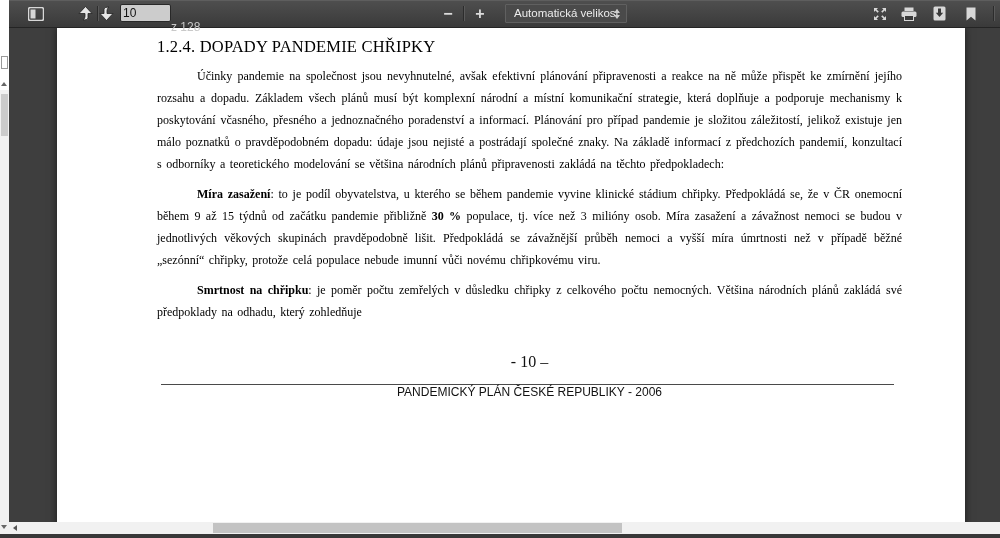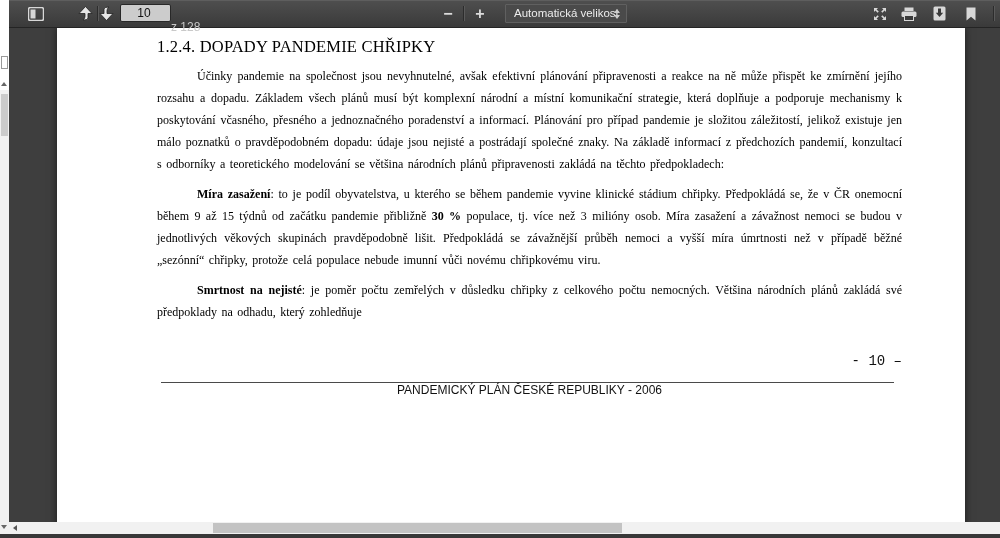--- a/index.html
+++ b/index.html
@@ -19,21 +19,21 @@
   
   #toolbar{position:absolute;left:9px;right:0;top:0;height:27px;
     background:linear-gradient(#4f4f4f,#3a3a3a);border-bottom:1px solid #242424;
     box-shadow:inset 0 1px 0 #5e5e5e;z-index:5;}
   .tb-btn{position:absolute;top:3px;width:26px;height:21px;display:flex;align-items:center;
     justify-content:center;border-radius:2px;cursor:default;}
   .tb-sep{position:absolute;top:6px;width:1px;height:15px;background:#2c2c2c;box-shadow:1px 0 0 #5a5a5a;}
   .glyph{color:#dcdcdc;font-size:16px;font-weight:bold;line-height:1;}
   #page-input{position:absolute;left:111px;top:4px;width:42px;height:16px;
     background:#cccccc;border:1px solid #282828;border-radius:2px;
-    text-align:center;padding:0 5px 0 2px;font-size:12px;color:#111;font-family:"Liberation Sans",sans-serif;}
+    text-align:left;padding:0 5px 0 2px;font-size:12px;color:#111;font-family:"Liberation Sans",sans-serif;}
   #page-count{position:absolute;left:162px;top:0;height:27px;line-height:27px;
     color:#c9c9c9;font-size:12px;margin-top:14px;}
   #zoom-select{position:absolute;left:496px;top:4px;width:122px;height:19px;
     background:#4a4a4a;border:1px solid #606060;border-radius:1px;box-sizing:border-box;
     color:#ececec;font-size:11.5px;line-height:17px;padding-left:8px;}
   .spinner{position:absolute;right:6px;top:4px;}
   .spin-up{width:0;height:0;border-left:3.5px solid transparent;border-right:3.5px solid transparent;
     border-bottom:4px solid #cdcdcd;margin-bottom:2px;}
   .spin-down{width:0;height:0;border-left:3.5px solid transparent;border-right:3.5px solid transparent;
     border-top:4px solid #cdcdcd;}
@@ -42,22 +42,22 @@
   
   #viewer{position:absolute;left:9px;right:0;top:27px;height:495px;background:#3e3e3e;overflow:hidden;z-index:1;}
   #page{position:absolute;left:48px;top:0;width:908px;height:540px;background:#ffffff;
     box-shadow:0 0 8px rgba(0,0,0,0.55);}
   #content{position:absolute;left:78px;top:11px;width:745px;color:#000;
     font-family:"Liberation Serif","DejaVu Serif",serif;margin-left:22px;}
   #doc-heading{font-size:16.5px;font-weight:normal;margin:0;line-height:18px;letter-spacing:0.2px;}
   .para{font-size:12px;line-height:22px;text-align:justify;text-indent:40px;
     margin:8px 0 0 0;word-spacing:1.5px;}
   .para:first-child{margin-top:9px;}
-  #page-num{margin-top:30px;text-align:right;font-family:Liberation Mono, monospace;
-    font-size:14px;color:#111;}
+  #page-num{margin-top:30px;text-align:center;font-family:Liberation Serif, serif;
+    font-size:16px;color:#111;}
   #footer{margin-top:13px;}
   #footer-rule{border:none;border-top:1px solid #4a4a4a;margin:0 8px 1px 4px;}
   .footer-line{text-align:center;font-family:"Liberation Sans",sans-serif;font-size:12px;
     line-height:13.5px;color:#111;}
 
   
   #hscroll{position:absolute;left:9px;right:0;top:522px;height:12px;background:#f1f1f1;z-index:4;}
   #hscroll-left{position:absolute;left:4px;top:3px;width:0;height:0;
     border-top:3.5px solid transparent;border-bottom:3.5px solid transparent;border-right:4px solid #555;}
   #hscroll-thumb{position:absolute;left:204px;top:1px;width:409px;height:10px;background:#c3c3c3;}
@@ -145,21 +145,21 @@
     <div class="tb-sep" style="left:984px;"></div>
   </div>
 
   <div id="viewer">
     <div id="page">
       <div id="content">
         <h1 id="doc-heading">1.2.4. DOPADY PANDEMIE CHŘIPKY</h1>
         <div id="paragraphs">
             <p class="para"><span>Účinky pandemie na společnost jsou nevyhnutelné, avšak efektivní plánování připravenosti a reakce na ně může přispět ke zmírnění jejího rozsahu a dopadu. Základem všech plánů musí být komplexní národní a místní komunikační strategie, která doplňuje a podporuje mechanismy k poskytování včasného, přesného a jednoznačného poradenství a informací. Plánování pro případ pandemie je složitou záležitostí, jelikož existuje jen málo poznatků o pravděpodobném dopadu: údaje jsou nejisté a postrádají společné znaky. Na základě informací z předchozích pandemií, konzultací s odborníky a teoretického modelování se většina národních plánů připravenosti zakládá na těchto předpokladech:</span></p>
             <p class="para"><b>Míra zasažení</b><span>: to je podíl obyvatelstva, u kterého se během pandemie vyvine klinické stádium chřipky. Předpokládá se, že v ČR onemocní během 9 až 15 týdnů od začátku pandemie přibližně </span><b>30 %</b><span> populace, tj. více než 3 milióny osob. Míra zasažení a závažnost nemoci se budou v jednotlivých věkových skupinách pravděpodobně lišit. Předpokládá se závažnější průběh nemoci a vyšší míra úmrtnosti než v případě běžné „sezónní“ chřipky, protože celá populace nebude imunní vůči novému chřipkovému viru.</span></p>
-            <p class="para"><b>Smrtnost na nejisté</b><span>: je poměr počtu zemřelých v důsledku chřipky z celkového počtu nemocných. Většina národních plánů zakládá své předpoklady na odhadu, který zohledňuje</span></p>
+            <p class="para"><b>Smrtnost na chřipku</b><span>: je poměr počtu zemřelých v důsledku chřipky z celkového počtu nemocných. Většina národních plánů zakládá své předpoklady na odhadu, který zohledňuje</span></p>
           </div>
         <div id="page-num">- 10 –</div>
         <div id="footer">
           <hr id="footer-rule">
           <div class="footer-line">PANDEMICKÝ PLÁN ČESKÉ REPUBLIKY - 2006</div>
         </div>
       </div>
     </div>
   </div>
 

